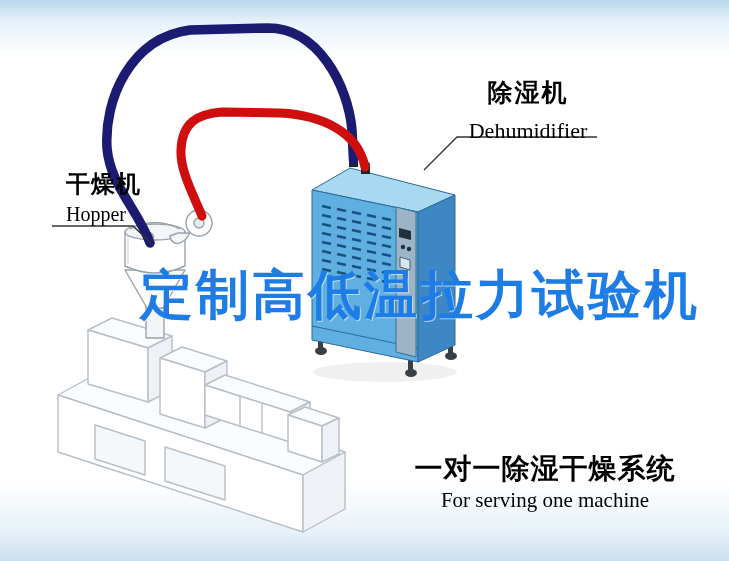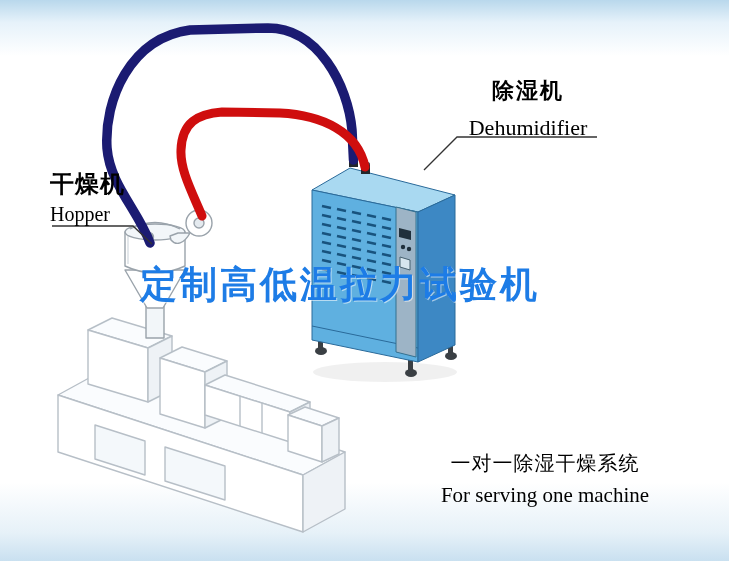--- a/index.html
+++ b/index.html
@@ -4,33 +4,33 @@
 <style>
   html,body{margin:0;padding:0;background:#fff;}
   .canvas{
     position:relative;width:729px;height:561px;overflow:hidden;
     background:linear-gradient(180deg,#b9d8ec 0%,#e6f2fa 4%,#ffffff 10%,#ffffff 86%,#e6f1f8 95%,#c9e0f0 100%);
     font-family:"DejaVu Sans","Liberation Sans",sans-serif;
   }
   .scene-svg{position:absolute;left:0;top:0;}
   .txt{position:absolute;white-space:nowrap;}
   .dehu-label{left:450px;top:76px;width:156px;text-align:center;color:#000;}
-  .dehu-label .cn{font-size:22px;font-weight:bold;letter-spacing:2px;text-align:center;}
+  .dehu-label .cn{font-size:25px;font-weight:bold;letter-spacing:2px;text-align:center;}
   .dehu-label .en{font-size:22px;font-family:"Liberation Serif","DejaVu Serif",serif;margin-top:9px;}
-  .hopper-label{left:50px;top:168px;color:#000;}
+  .hopper-label{left:66px;top:168px;color:#000;}
   .hopper-label .cn{font-size:24px;font-weight:bold;letter-spacing:1px;}
   .hopper-label .en{font-size:20px;font-family:Liberation Serif, serif;margin-top:3px;}
   .watermark{
-    left:140px;top:260px;font-size:37px;font-weight:bold;letter-spacing:3px;
+    left:140px;top:260px;font-size:53px;font-weight:bold;letter-spacing:3px;
     color:#1d7ce6;text-shadow:1px 1px 0 rgba(255,255,255,.55);
   }
   .footer{left:402px;top:450px;width:286px;text-align:center;color:#000;
     font-family:"Liberation Serif","DejaVu Serif",serif;}
-  .footer .t1{font-size:20px;font-weight:normal;letter-spacing:1px;}
-  .footer .t2{font-size:21px;margin-top:6px;}
+  .footer .t1{font-size:28px;font-weight:bold;letter-spacing:1px;}
+  .footer .t2{font-size:21px;}
 </style>
 </head>
 <body>
 
 <div class="canvas">
 
   <svg class="scene-svg" width="729" height="561" viewBox="0 0 729 561">
 
     <g stroke="#b7bfc7" stroke-width="1.4" fill="#ffffff" stroke-linejoin="round">
 

